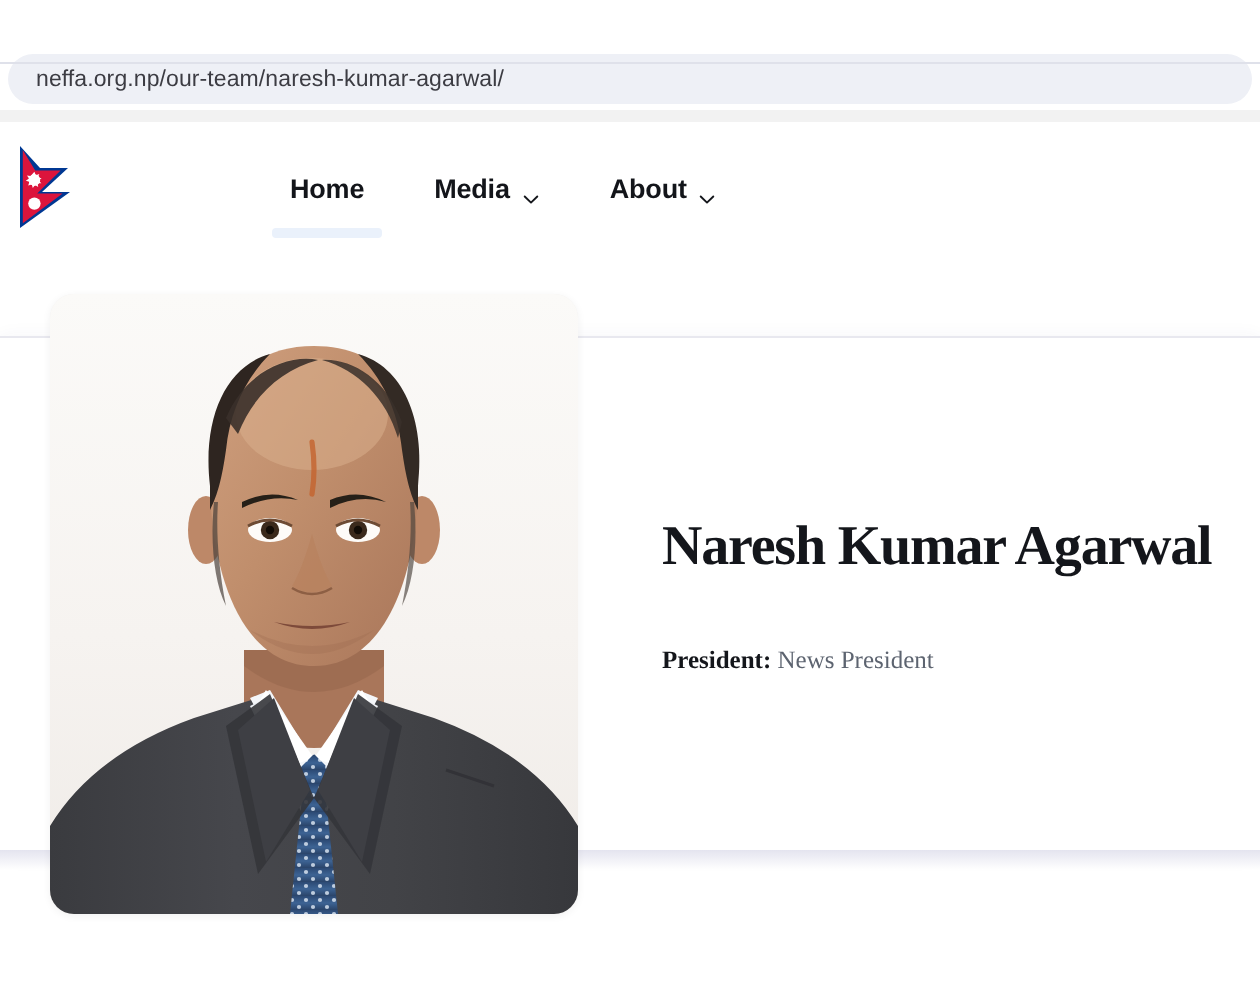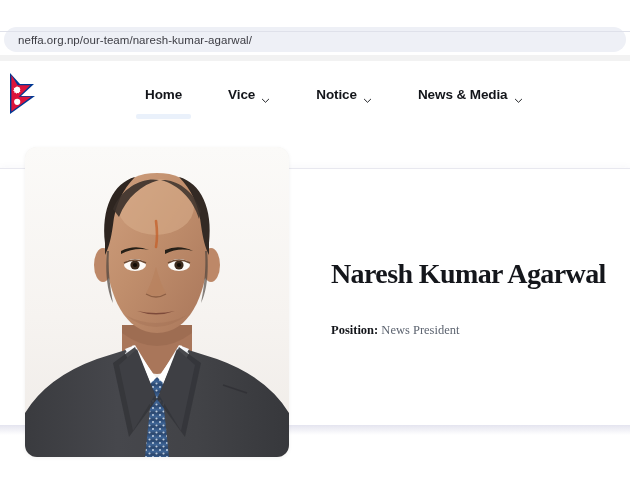--- a/index.html
+++ b/index.html
@@ -98,21 +98,21 @@
     height: 43px;
   }
 
   .nav {
     position: absolute;
     left: 131px;
     top: 0;
     height: 66px;
     display: flex;
     align-items: flex-start;
-    gap: 18px;
+    gap: 7px;
   }
   .nav-item {
     position: relative;
     display: flex;
     align-items: center;
     gap: 6px;
     height: 66px;
     padding: 0 14px;
     cursor: pointer;
     white-space: nowrap;
@@ -263,37 +263,29 @@
           <path d="M0,-4.1 L0.7,-2.4 L2.5,-3.0 L1.7,-1.3 L3.6,-0.9 L2.1,0.3 L3.5,1.6 L1.6,1.6 L1.9,3.5 L0.3,2.5 L-0.8,4.0 L-1.3,2.2 L-3.1,2.7 L-2.5,0.9 L-4.3,0.4 L-2.7,-0.7 L-3.7,-2.3 L-1.9,-2.0 Z"></path>
         </g>
       </svg>
     </span>
 
     <div class="nav">
       <div class="nav-item active">
         <span class="nav-label">Home</span>
       </div>
       <div class="nav-item">
-        <span class="nav-label">Vice</span>
+        <span class="nav-label">Media</span>
         <span class="nav-caret">
           <svg viewBox="0 0 10 10" xmlns="http://www.w3.org/2000/svg">
               <path d="M1.5 3.6 L5 7 L8.5 3.6" fill="none" stroke="#14161b" stroke-width="1.05" stroke-linecap="round" stroke-linejoin="round"></path>
             </svg>
         </span>
       </div>
       <div class="nav-item">
-        <span class="nav-label">Notice</span>
-        <span class="nav-caret">
-          <svg viewBox="0 0 10 10" xmlns="http://www.w3.org/2000/svg">
-              <path d="M1.5 3.6 L5 7 L8.5 3.6" fill="none" stroke="#14161b" stroke-width="1.05" stroke-linecap="round" stroke-linejoin="round"></path>
-            </svg>
-        </span>
-      </div>
-      <div class="nav-item">
-        <span class="nav-label">News &amp; Media</span>
+        <span class="nav-label">About</span>
         <span class="nav-caret">
           <svg viewBox="0 0 10 10" xmlns="http://www.w3.org/2000/svg">
               <path d="M1.5 3.6 L5 7 L8.5 3.6" fill="none" stroke="#14161b" stroke-width="1.05" stroke-linecap="round" stroke-linejoin="round"></path>
             </svg>
         </span>
       </div>
     </div>
   </div>
 
   <div class="page-body">
@@ -393,19 +385,19 @@
         <path d="M112 202 L130 248 L108 284 L94 218 Z" fill="#3e3f44"></path>
         <path d="M152 202 L134 248 L156 284 L170 218 Z" fill="#3e3f44"></path>
 
         <path d="M198 238 L222 246" stroke="#2f3034" stroke-width="1.6" fill="none" opacity="0.8"></path>
       </svg>
     </div>
 
     <div class="bio">
       <div class="bio-name">Naresh Kumar Agarwal</div>
       <div class="bio-position">
-        <b>Position:</b>
+        <b>President:</b>
         <span>News President</span>
       </div>
     </div>
 
   </div>
 </div>
 
 </body></html>

